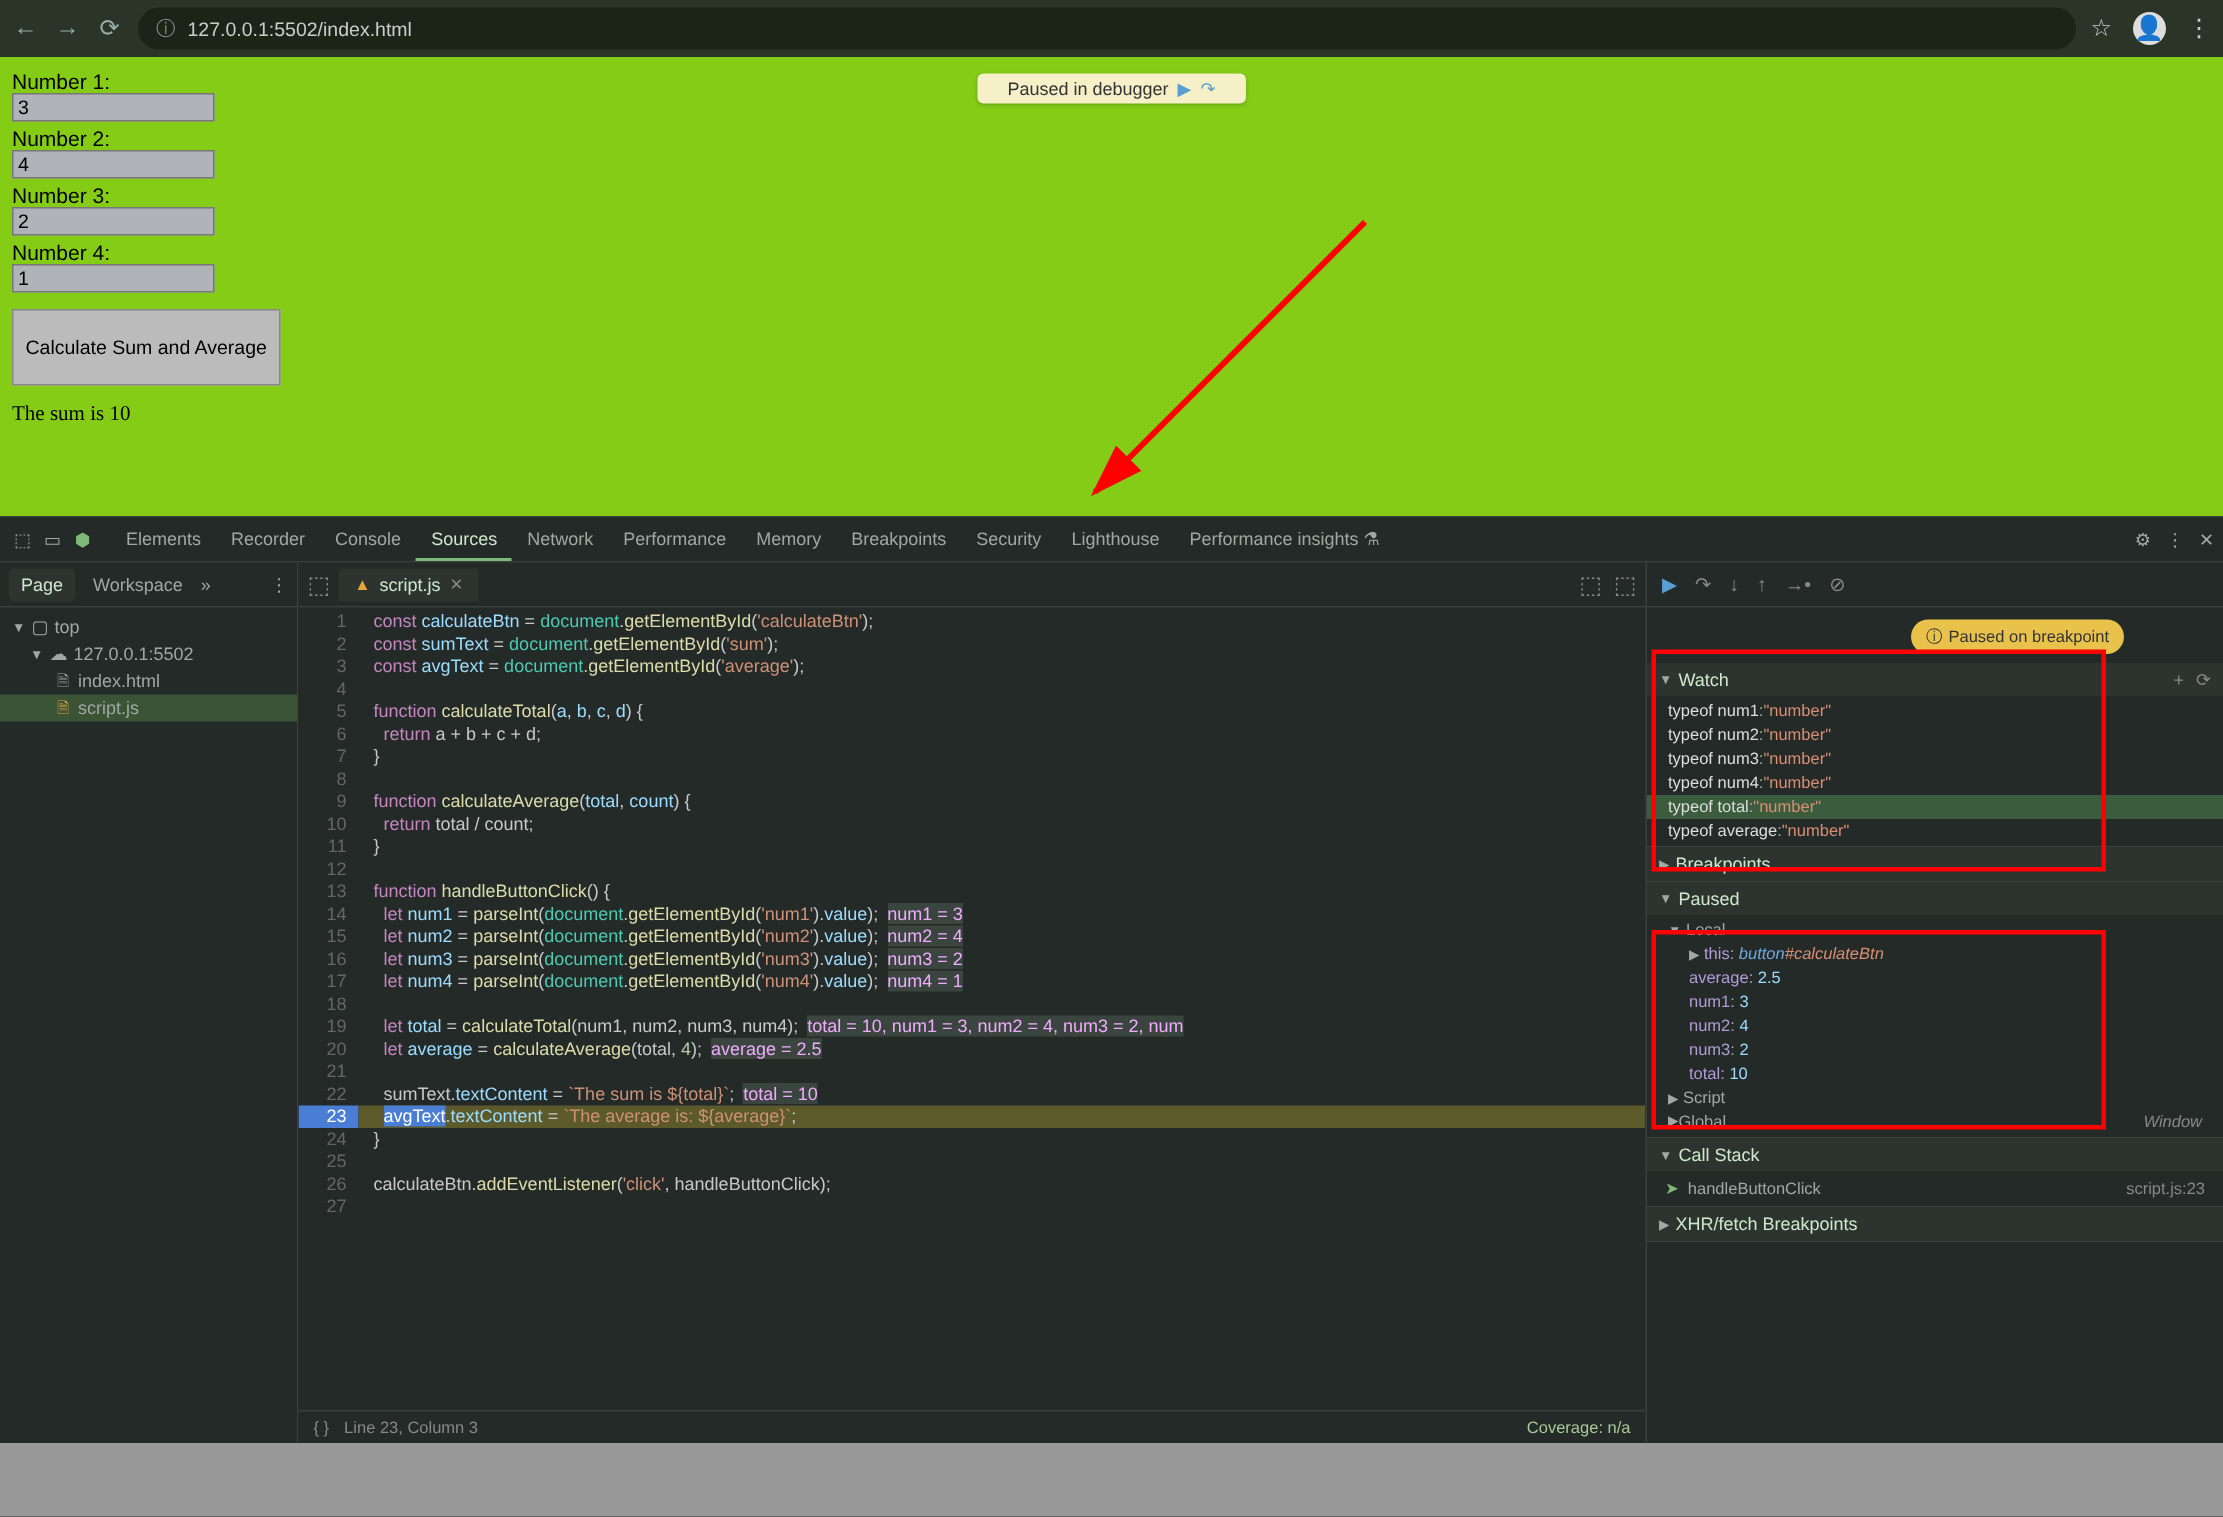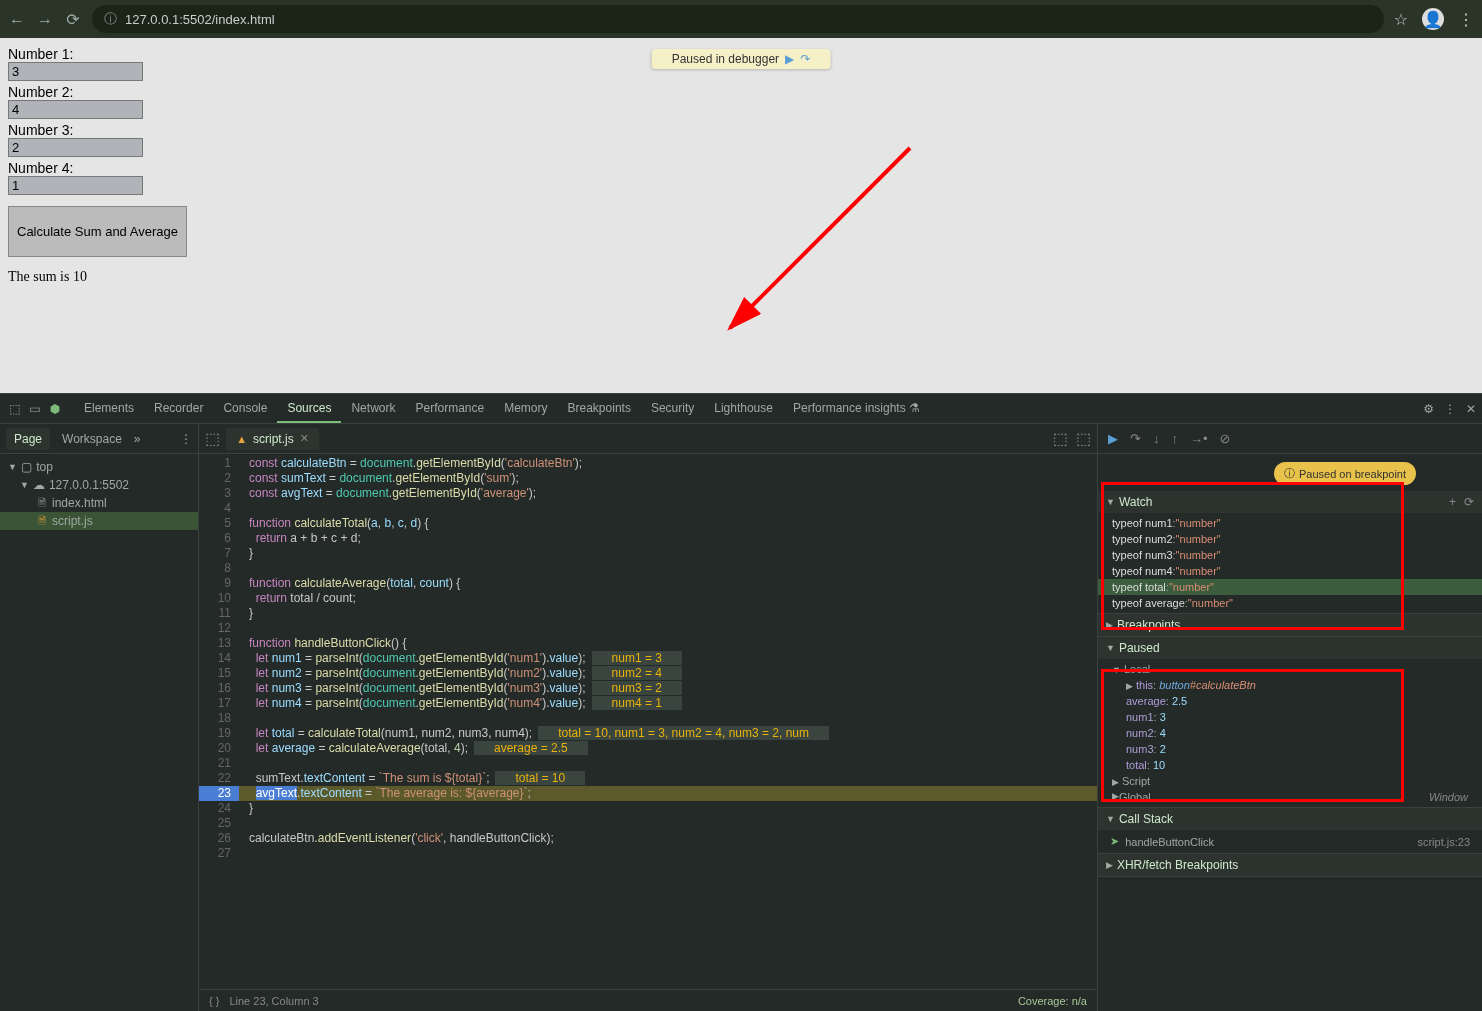--- a/index.html
+++ b/index.html
@@ -7,21 +7,21 @@
 
 
 .browser-bar { background: #2a3528; height: 38px; display: flex; align-items: center; padding: 0 8px; gap: 10px; }
 .nav-btn { width: 18px; height: 18px; display: flex; align-items: center; justify-content: center; color: #9aa; cursor: pointer; }
 .addr-bar { flex: 1; background: #1a2518; border-radius: 18px; height: 28px; display: flex; align-items: center; padding: 0 12px; gap: 8px; color: #ccc; font-size: 13px; }
 .addr-icon { color: #888; }
 .right-icons { display: flex; gap: 14px; align-items: center; color: #ccc; }
 .avatar { width: 22px; height: 22px; border-radius: 50%; background: #ddd; display: flex; align-items: center; justify-content: center; color: #444; }
 
 
-.page-content { background: #e5e5e5; padding: 8px; position: relative; height: 355px; }
+.page-content { background: #84cc16; padding: 8px; position: relative; height: 306px; }
 .form-row { margin-bottom: 3px; font-size: 14px; color: #000; font-family: 'Times New Roman', serif; }
 .form-row label { display: block; }
 .form-row input { width: 135px; background: #b0b3b8; border: 1px solid #777; padding: 1px 3px; font-size: 13px; }
 .calc-btn { background: #bbb; border: 1px solid #888; padding: 17px 8px; font-size: 13px; margin-top: 8px; cursor: pointer; }
 .sum-text { margin-top: 12px; font-size: 14px; font-family: 'Times New Roman', serif; }
 
 
 .paused-pill { position: absolute; top: 11px; left: 50%; transform: translateX(-50%); background: #f5f0c8; border-radius: 4px; padding: 3px 20px; display: flex; align-items: center; gap: 6px; font-size: 12px; color: #333; box-shadow: 0 1px 3px rgba(0,0,0,0.2); }
 .pill-btn { color: #5a9fd4; font-size: 12px; cursor: pointer; }
 
@@ -64,21 +64,21 @@
 .gutter .bp { background: #4a7dd4; color: #fff; }
 .code { flex: 1; padding-top: 2px; color: #c8c8c8; white-space: pre; overflow: hidden; }
 .code-line { height: 15px; line-height: 15px; padding-left: 10px; }
 .code-line.current { background: #5c5a2a; }
 .tok-kw { color: #c586c0; }
 .tok-fn { color: #dcdcaa; }
 .tok-str { color: #ce9178; }
 .tok-var { color: #9cdcfe; }
 .tok-obj { color: #4ec9b0; }
 .tok-num { color: #b5cea8; }
-.inline-val { background: #3a4540; color: #eab308; padding: 0 20px; margin-left: 6px; font-style: normal; }
+.inline-val { background: #3a4540; color: #f0abfc; padding: 0 0; margin-left: 6px; font-style: normal; }
 .status-bar { height: 22px; background: #242a28; border-top: 1px solid #3a403e; display: flex; align-items: center; padding: 0 10px; font-size: 11px; color: #888; }
 .status-right { margin-left: auto; color: #a8c898; }
 
 
 .dt-right-panel { width: 385px; background: #242a28; border-left: 1px solid #3a403e; font-size: 12px; color: #a0a8a4; overflow-y: auto; position: relative; }
 .dbg-controls { height: 30px; display: flex; align-items: center; gap: 12px; padding: 0 10px; border-bottom: 1px solid #3a403e; }
 .dbg-btn { color: #888; cursor: pointer; font-size: 13px; }
 .dbg-btn.resume { color: #5a9fd4; }
 .paused-banner { background: #e8c24a; color: #333; padding: 4px 10px; border-radius: 12px; font-size: 11px; display: inline-flex; align-items: center; gap: 4px; margin: 8px 0 6px 110px; }
 .section { border-bottom: 1px solid #3a403e; }

